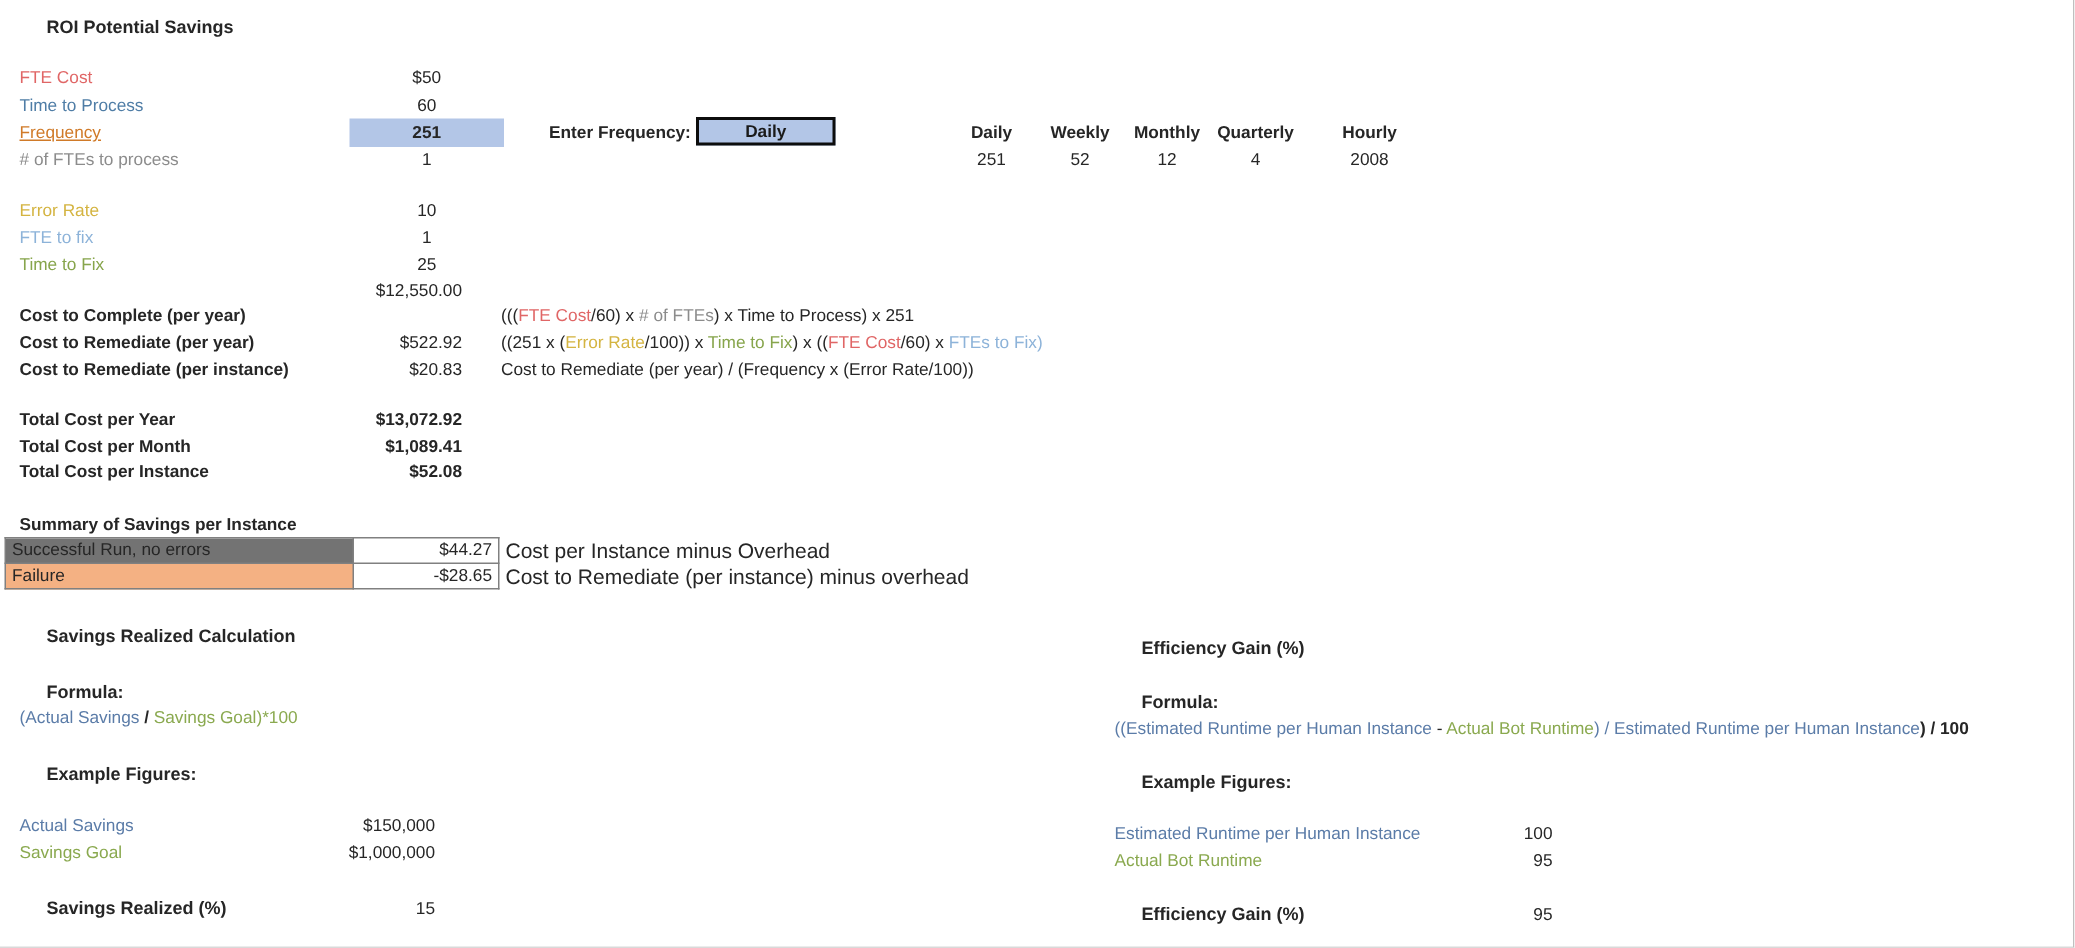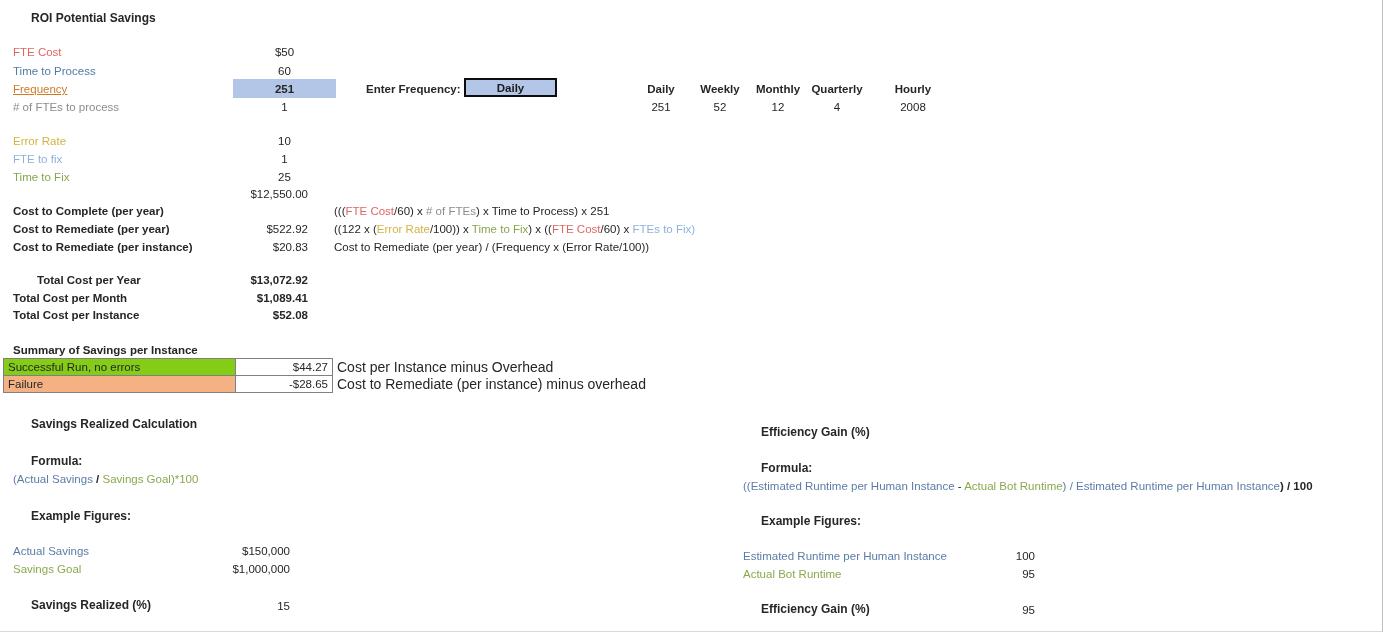--- a/index.html
+++ b/index.html
@@ -69,21 +69,21 @@
   .sum-table td {
     border: 1px solid #808080;
     height: 17px;
     padding: 0 4px;
     box-sizing: border-box;
     white-space: nowrap;
   }
   td.cell-label  { width: 232px; }
   td.cell-value  { width: 97px; text-align: right; background: #ffffff; }
   td.cell-note   { border: none; padding-left: 4px; }
-  .row-success .cell-label { background: #84cc16; }
+  .row-success .cell-label { background: #737373; }
   .row-failure .cell-label { background: #f4b183; }
 
   .note-text { color: #262626; font-size: 14px; }
 </style>
 </head>
 <body>
 
 <div id="sheet">
 
   <div class="abs b t115" style="left:13px; top:11px;">ROI Potential Savings</div>
@@ -127,26 +127,26 @@
 
   <div class="abs t11 r val" style="left:200px; top:187px; width:108px;">$12,550.00</div>
   <div class="abs t11 r val" style="left:200px; top:222px; width:108px;">$522.92</div>
   <div class="abs t11 r val" style="left:200px; top:240px; width:108px;">$20.83</div>
 
   <div class="abs t11" style="left:334px; top:204px; white-space:nowrap;">
     <span class="c-dark">(((</span><span class="c-red">FTE Cost</span><span class="c-dark">/60) x </span><span class="c-gray"># of FTEs</span><span class="c-dark">) x </span><span class="c-dark">Time to Process</span><span class="c-dark">) x 251</span>
   </div>
 
   <div class="abs t11" style="left:334px; top:222px; white-space:nowrap;">
-    <span class="c-dark">((122 x (</span><span class="c-gold">Error Rate</span><span class="c-dark">/100)) x </span><span class="c-green">Time to Fix</span><span class="c-dark">) x ((</span><span class="c-red">FTE Cost</span><span class="c-dark">/60) x </span><span class="c-ltblue">FTEs to Fix</span><span class="c-ltblue">)</span>
+    <span class="c-dark">((251 x (</span><span class="c-gold">Error Rate</span><span class="c-dark">/100)) x </span><span class="c-green">Time to Fix</span><span class="c-dark">) x ((</span><span class="c-red">FTE Cost</span><span class="c-dark">/60) x </span><span class="c-ltblue">FTEs to Fix</span><span class="c-ltblue">)</span>
   </div>
 
   <div class="abs t11 c-dark" style="left:334px; top:240px; white-space:nowrap;">Cost to Remediate (per year) / (Frequency x (Error Rate/100))</div>
 
-  <div class="abs t11 b" style="left:13px; top:273px;margin-left:24px;">Total Cost per Year</div>
+  <div class="abs t11 b" style="left:13px; top:273px;">Total Cost per Year</div>
   <div class="abs t11 b" style="left:13px; top:291px;">Total Cost per Month</div>
   <div class="abs t11 b" style="left:13px; top:308px;text-align:center;">Total Cost per Instance</div>
 
   <div class="abs t11 b r val" style="left:200px; top:273px; width:108px;">$13,072.92</div>
   <div class="abs t11 b r val" style="left:200px; top:291px; width:108px;">$1,089.41</div>
   <div class="abs t11 b r val" style="left:200px; top:308px; width:108px;">$52.08</div>
 
   <div class="abs t11 b" style="left:13px; top:343px;">Summary of Savings per Instance</div>
 
   <table class="abs sum-table" style="left:3px; top:358px;">

